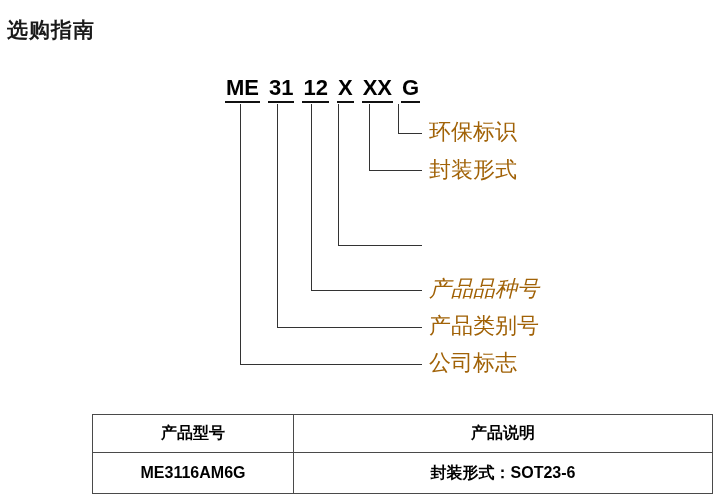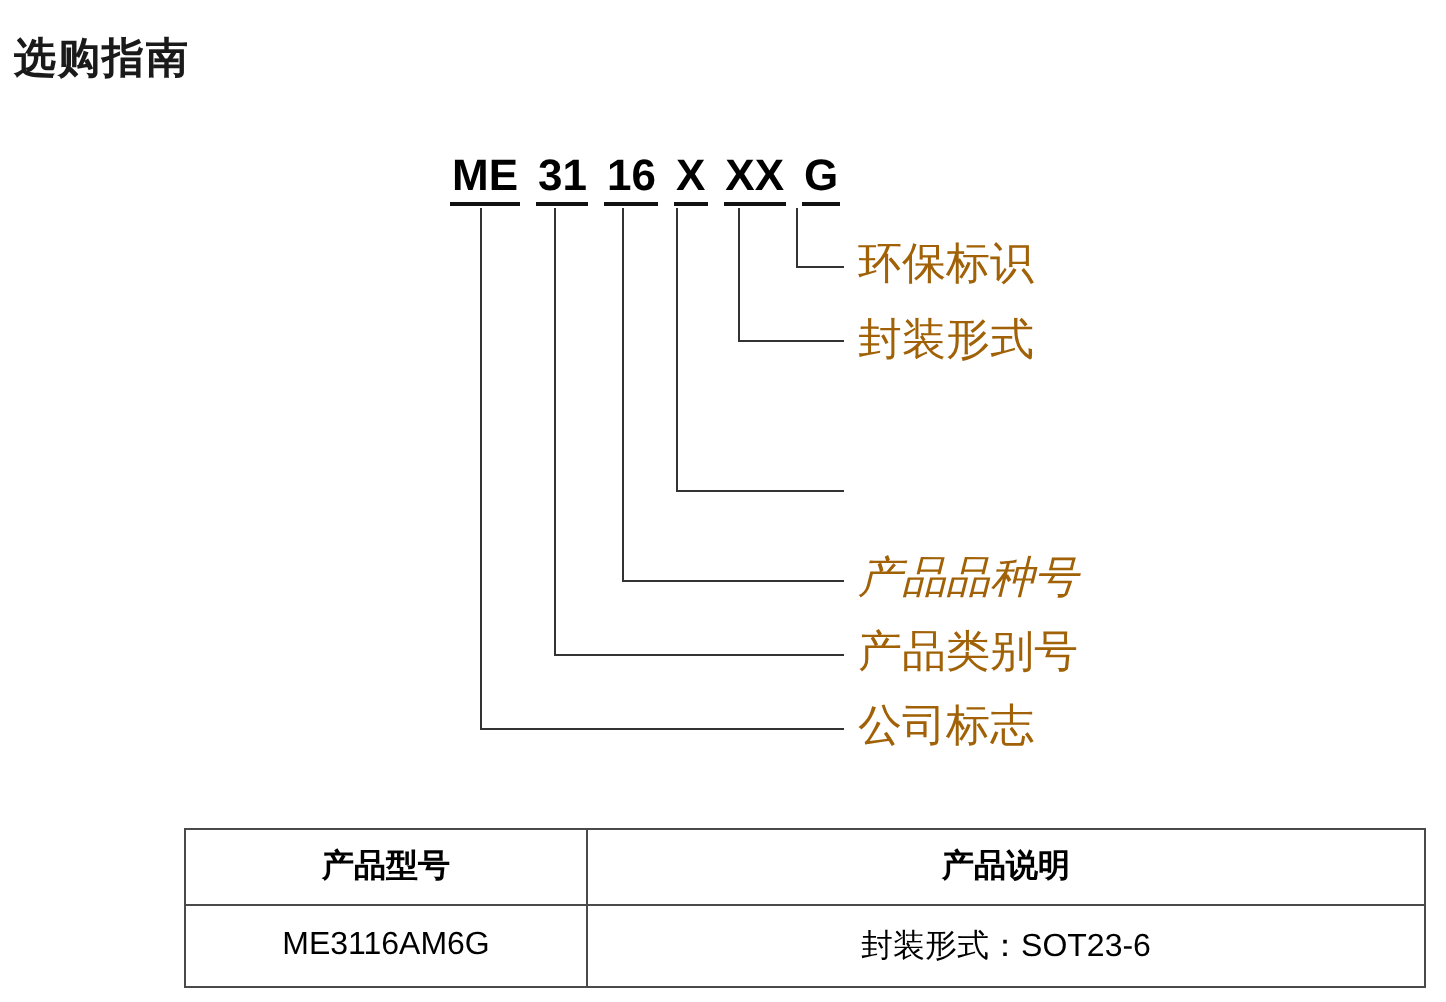--- a/index.html
+++ b/index.html
@@ -85,35 +85,35 @@
   }
   .products-table th, .products-table td {
     border: 1px solid #4a4a4a;
     text-align: center;
     vertical-align: middle;
     padding: 0;
     white-space: nowrap;
     overflow: hidden;
   }
   .products-table th { font-weight: 700; height: 37px; }
-  .products-table td { font-weight: 400; height: 40px; }
+  .products-table td { font-weight: 700; height: 40px; }
   .col-model { width: 201px; }
   .col-desc  { width: 419px; }
 </style>
 </head>
 <body>
 
 <div class="page">
 
   <div class="section-title">选购指南</div>
 
   <div class="part-number">
     <span class="seg">ME</span>
     <span class="seg">31</span>
-    <span class="seg">16</span>
+    <span class="seg">12</span>
     <span class="seg">X</span>
     <span class="seg">XX</span>
     <span class="seg">G</span>
   </div>
 
   <div class="conn conn-g"></div>
   <div class="conn conn-xx"></div>
   <div class="conn conn-x"></div>
   <div class="conn conn-16"></div>
   <div class="conn conn-31"></div>

